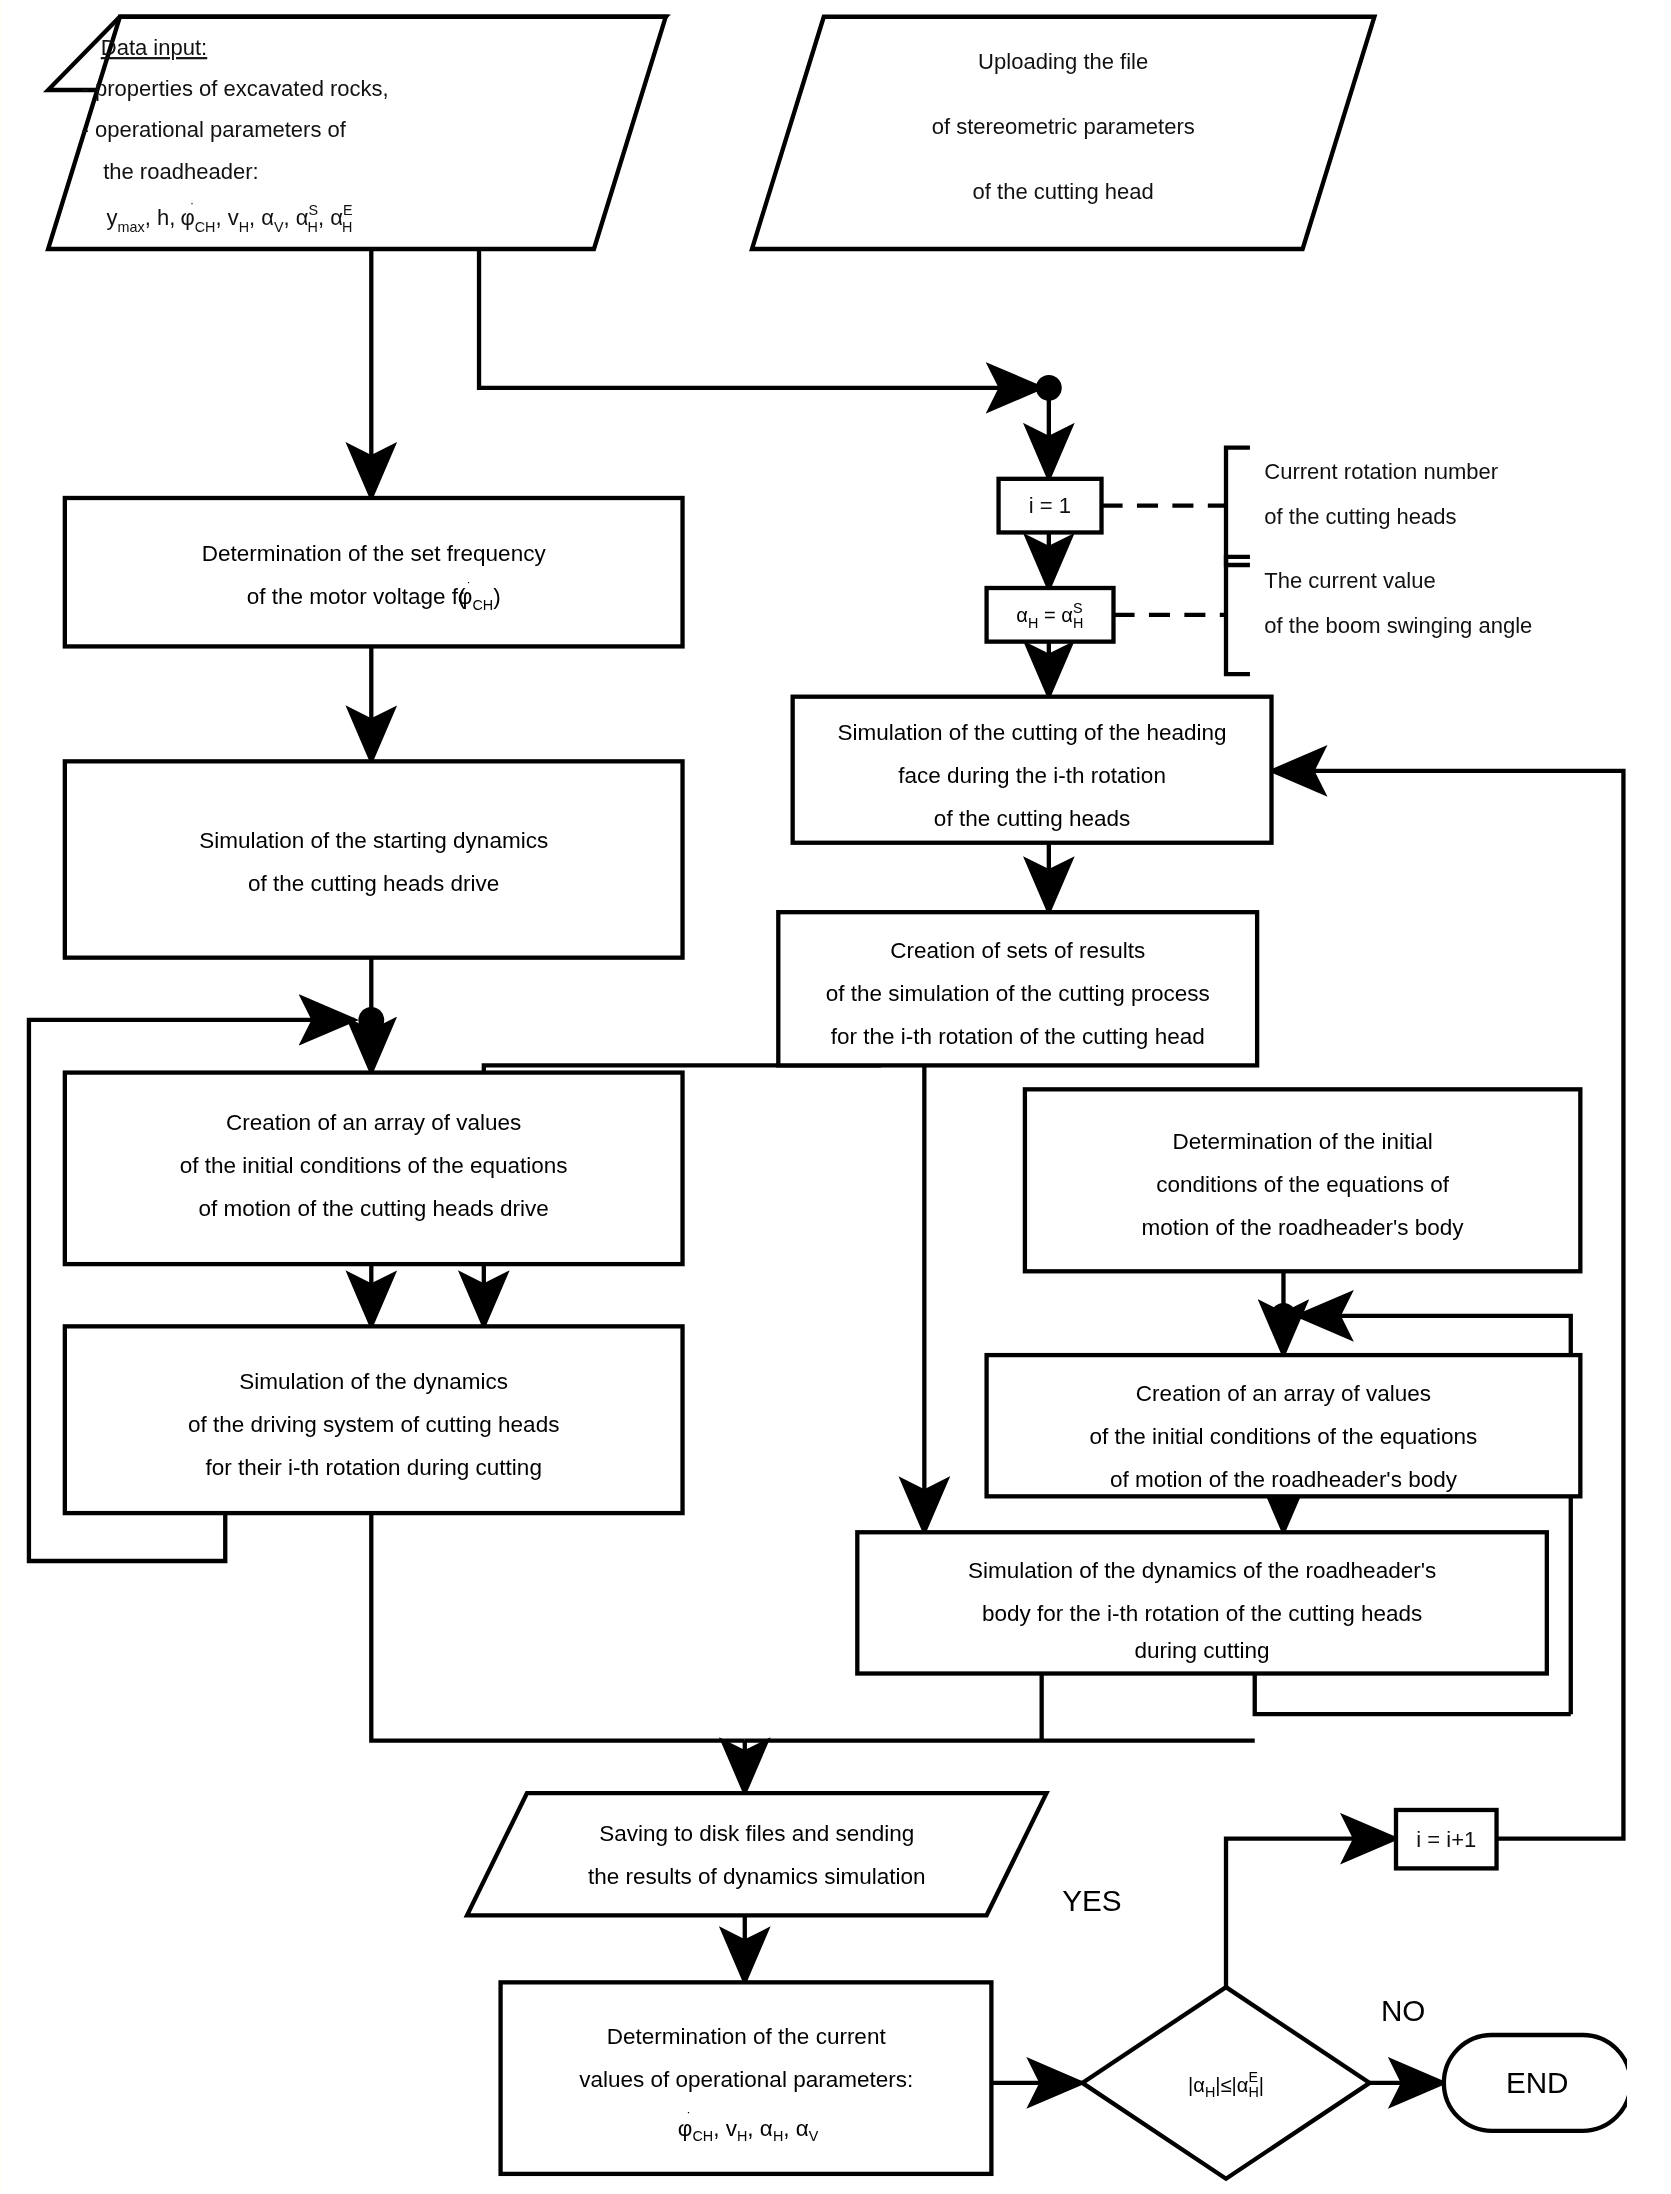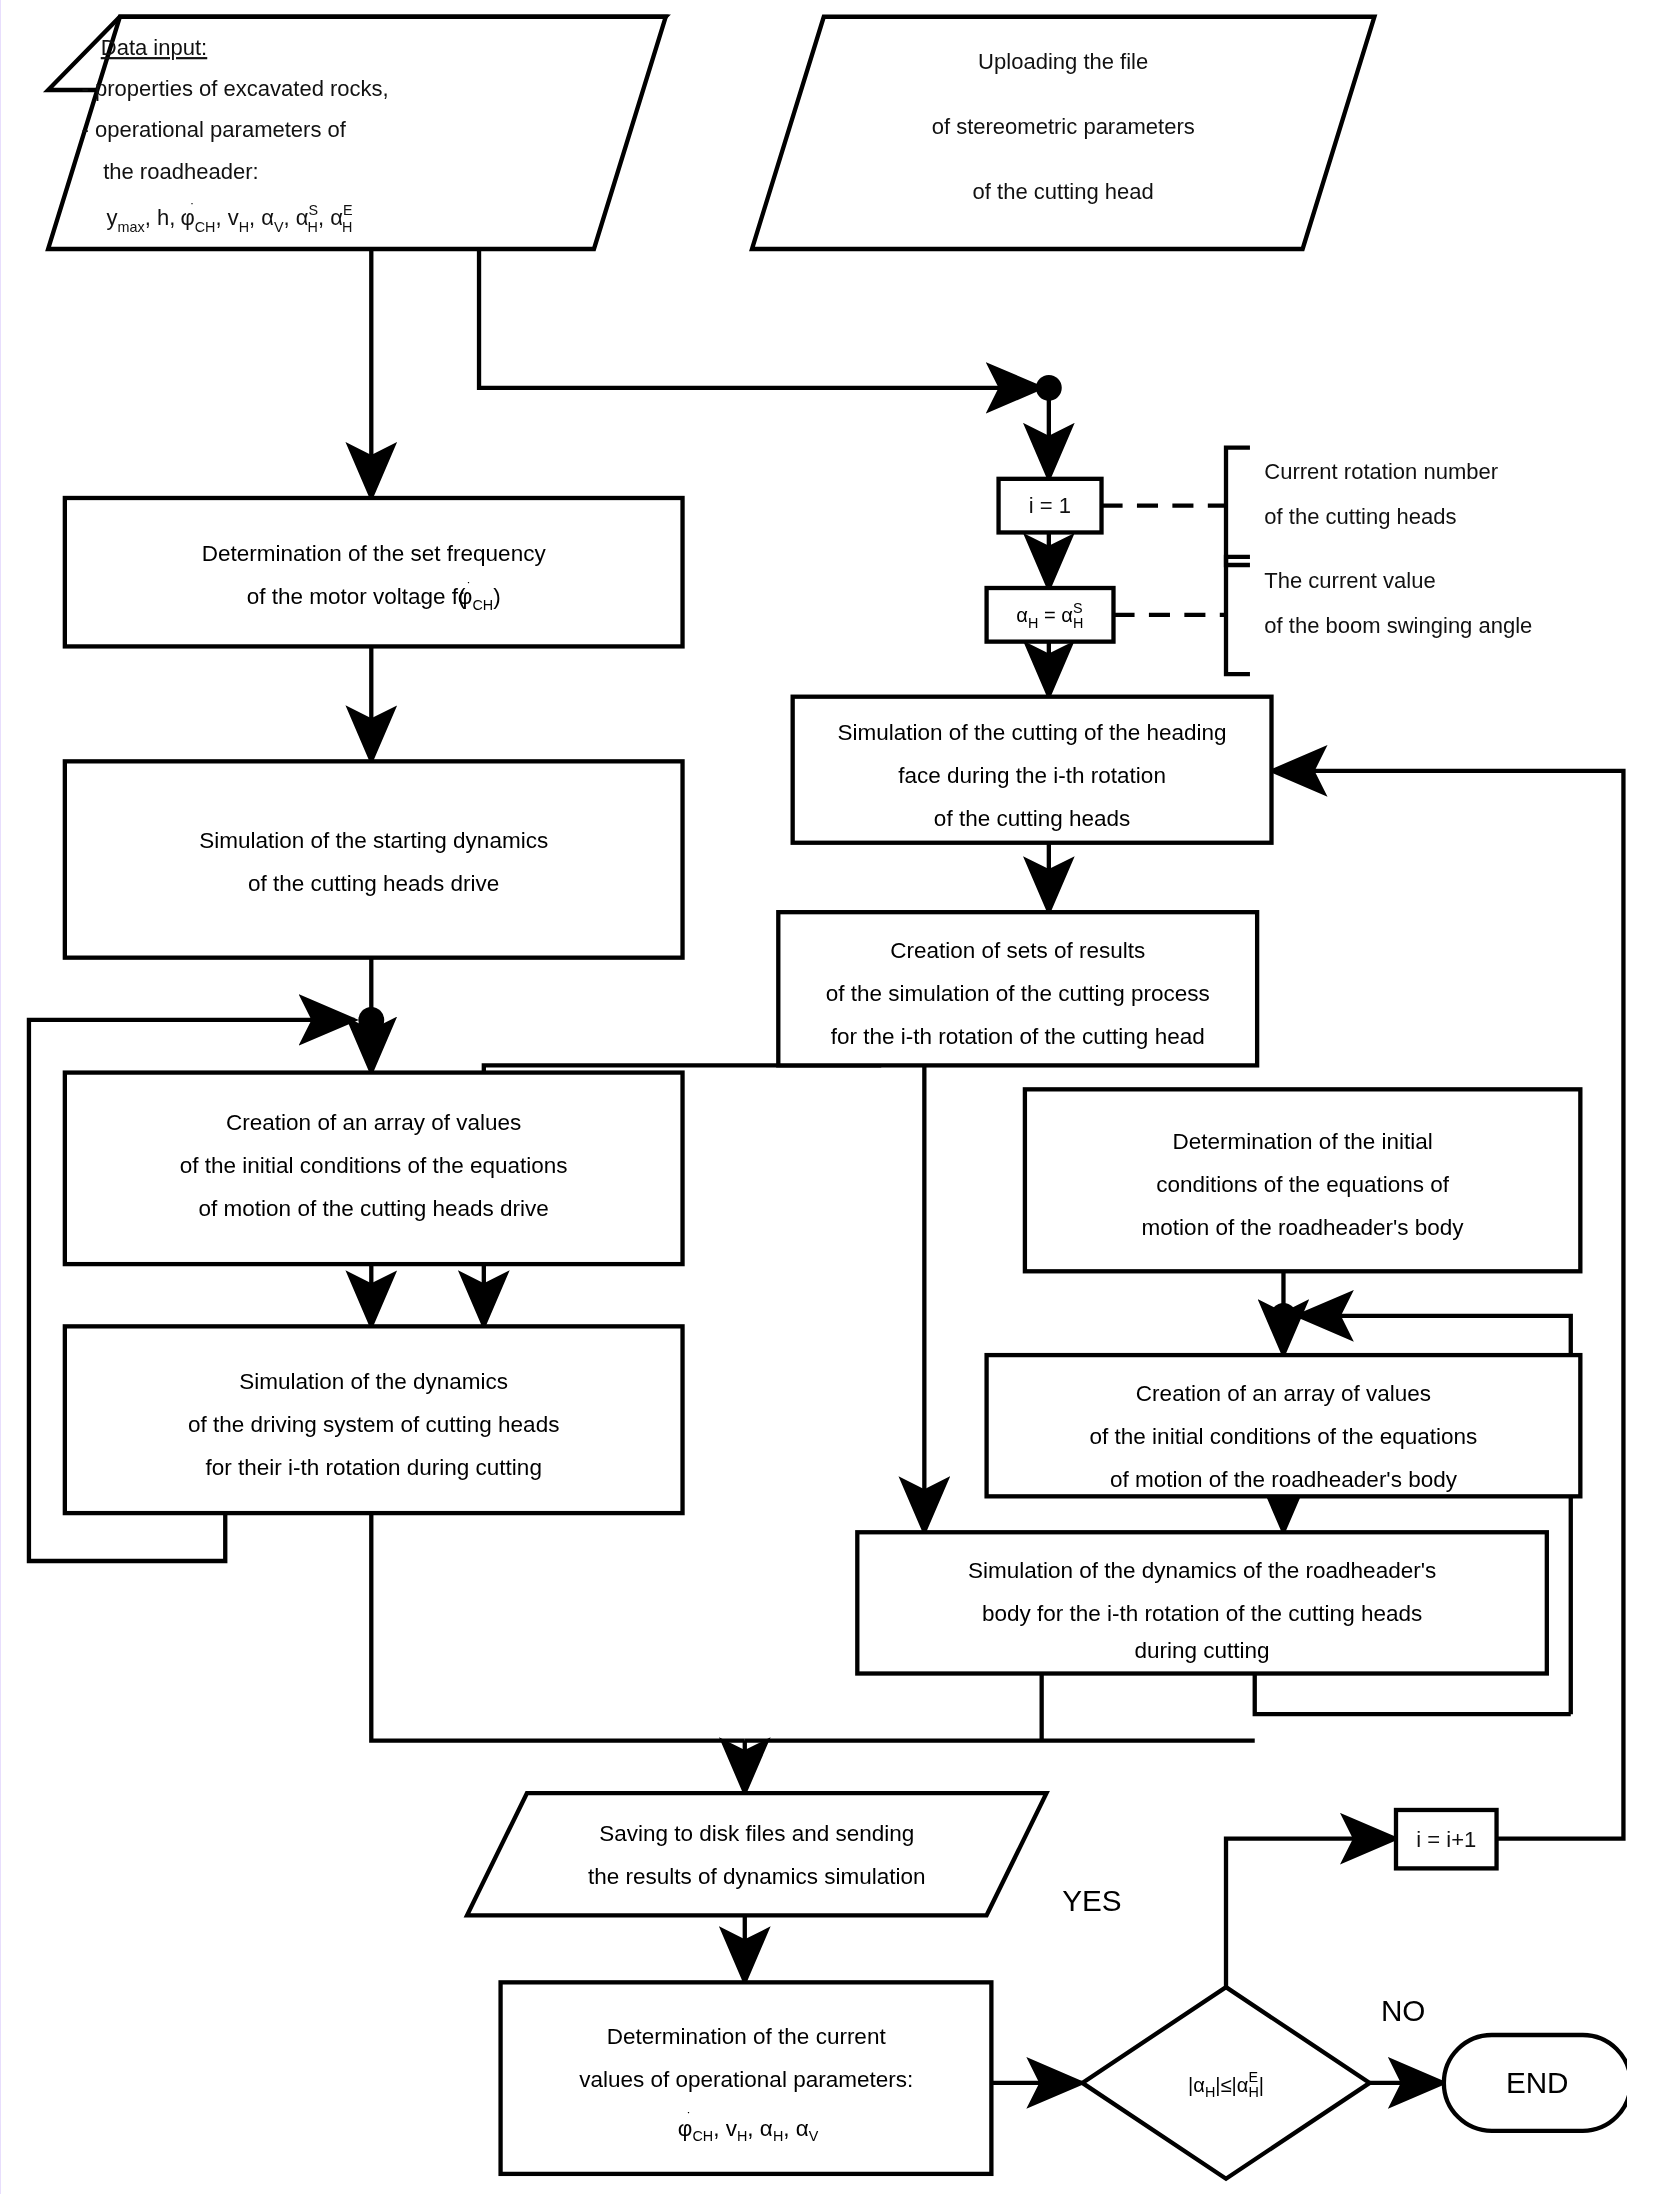--- a/index.html
+++ b/index.html
@@ -1,17 +1,17 @@
 <!DOCTYPE html>
 <html style="font-size:7.7px"><head>
 <meta charset="utf-8">
 <style>
   html,body{margin:0;padding:0;background:#ffffff;}
   body{font-family:"Liberation Sans", sans-serif;}
-  #stage{position:relative;width:1627px;height:2194px;background:#8b5cf6;overflow:hidden;}
+  #stage{position:relative;width:1627px;height:2194px;background:#fef9c3;overflow:hidden;}
   svg{display:block;}
   .fl-text{font-family:"Liberation Sans", sans-serif;fill:#111;font-size:46px;}
   .fl-small{font-size:42px;}
   .sub{font-size:30px;}
   .sup{font-size:30px;}
   .lbl{font-size:62px;}
   .endtxt{font-size:62px;}
   .boxtxt{font-size:47px;}
 </style>
 </head>

